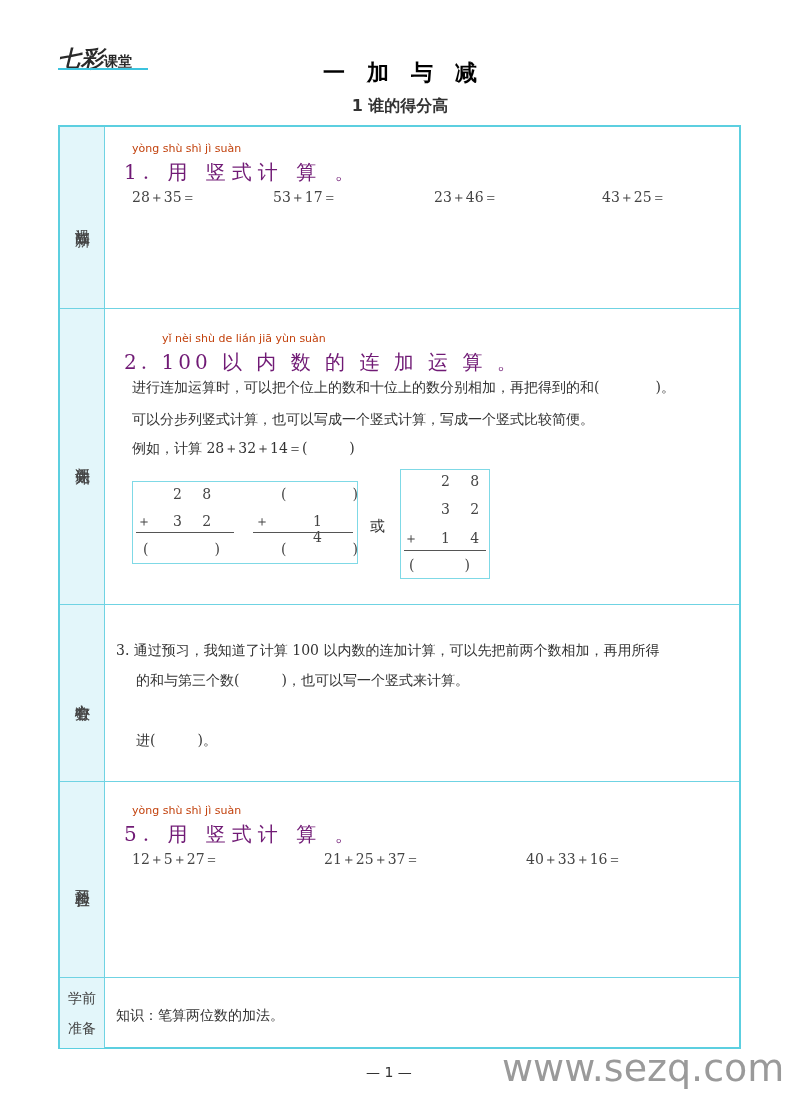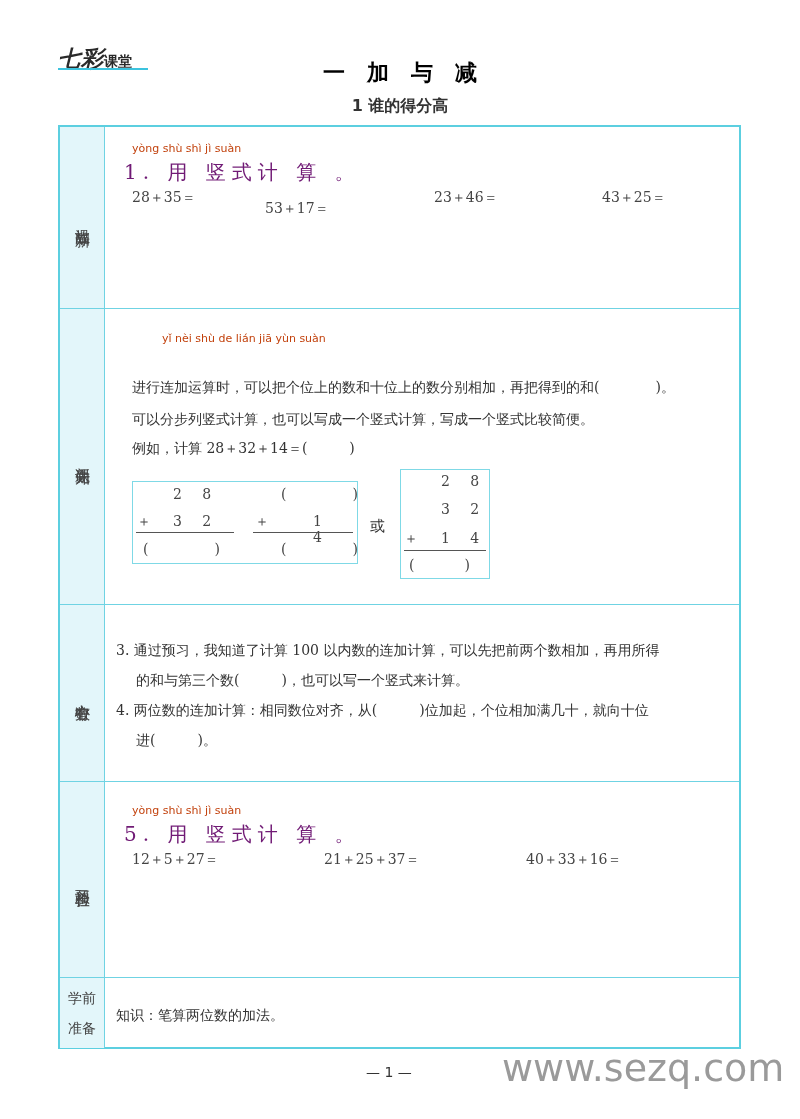--- a/index.html
+++ b/index.html
@@ -47,30 +47,31 @@
 <div class="abs lesson-title">1  谁的得分高</div>
 
 <div class="abs table">
 
   <div class="side" style="top:0;height:183px;">
     <span class="side-text">温故知新</span>
   </div>
   <div class="abs pinyin" style="left:72px;top:15px;">yòng shù shì  jì  suàn</div>
   <div class="abs qhead" style="left:56px;top:32px;">1. 用 竖式计 算 。</div>
   <div class="abs expr" style="left:72px;top:62px;">28＋35＝</div>
-  <div class="abs expr" style="left:205px;top:62px;margin-top:11px;">53＋17＝</div>
+  <div class="abs expr" style="left:213px;top:62px;">53＋17＝</div>
   <div class="abs expr" style="left:374px;top:62px;">23＋46＝</div>
   <div class="abs expr" style="left:542px;top:62px;">43＋25＝</div>
 
   <div class="rowline" style="top:181px;"></div>
 
   <div class="side" style="top:182px;height:296px;">
     <span class="side-text">新课先知</span>
   </div>
   <div class="abs pinyin" style="left:102px;top:205px;">yǐ nèi shù de lián jiā yùn suàn</div>
+  <div class="abs qhead" style="left:56px;top:222px;letter-spacing:4px;">2. 100 以 内 数 的 连 加 运 算 。</div>
   <div class="abs para" style="left:72px;top:282px;">可以分步列竖式计算，也可以写成一个竖式计算，写成一个竖式比较简便。</div>
   <div class="abs para" style="left:72px;top:250px;">进行连加运算时，可以把个位上的数和十位上的数分别相加，再把得到的和(　　　　)。</div>
   <div class="abs para" style="left:72px;top:311px;">例如，计算 28＋32＋14＝(　　　)</div>
 
   <div class="vbox" style="left:72px;top:354px;width:226px;height:83px;">
     <div class="vnum" style="left:40px;top:4px;">2 8</div>
     <div class="vnum" style="left:4px;top:31px;">＋</div>
     <div class="vnum" style="left:40px;top:31px;">3 2</div>
     <div class="uline" style="left:3px;top:50px;width:98px;"></div>
     <div class="vnum" style="left:10px;top:59px;letter-spacing:2px;">(　　　　)</div>
@@ -92,21 +93,20 @@
     <div class="vnum" style="left:8px;top:87px;letter-spacing:2px;">(　　　)</div>
   </div>
 
   <div class="rowline" style="top:477px;"></div>
 
   <div class="side" style="top:478px;height:177px;">
     <span class="side-text">心中有数</span>
   </div>
   <div class="abs para" style="left:56px;top:513px;">3. 通过预习，我知道了计算 100 以内数的连加计算，可以先把前两个数相加，再用所得</div>
   <div class="abs para" style="left:76px;top:543px;">的和与第三个数(　　　)，也可以写一个竖式来计算。</div>
-  <div class="abs para" style="left:56px;top:573px;">4. 两位数的连加计算：相同数位对齐，从(　　　)位加起，个位相加满几十，就向十位</div>
   <div class="abs para" style="left:76px;top:603px;">进(　　　)。</div>
 
   <div class="rowline" style="top:654px;"></div>
 
   <div class="side" style="top:655px;height:196px;">
     <span class="side-text">预习检验</span>
   </div>
   <div class="abs pinyin" style="left:72px;top:677px;">yòng shù shì  jì  suàn</div>
   <div class="abs qhead" style="left:56px;top:694px;">5. 用 竖式计 算 。</div>
   <div class="abs expr" style="left:72px;top:724px;">12＋5＋27＝</div>

